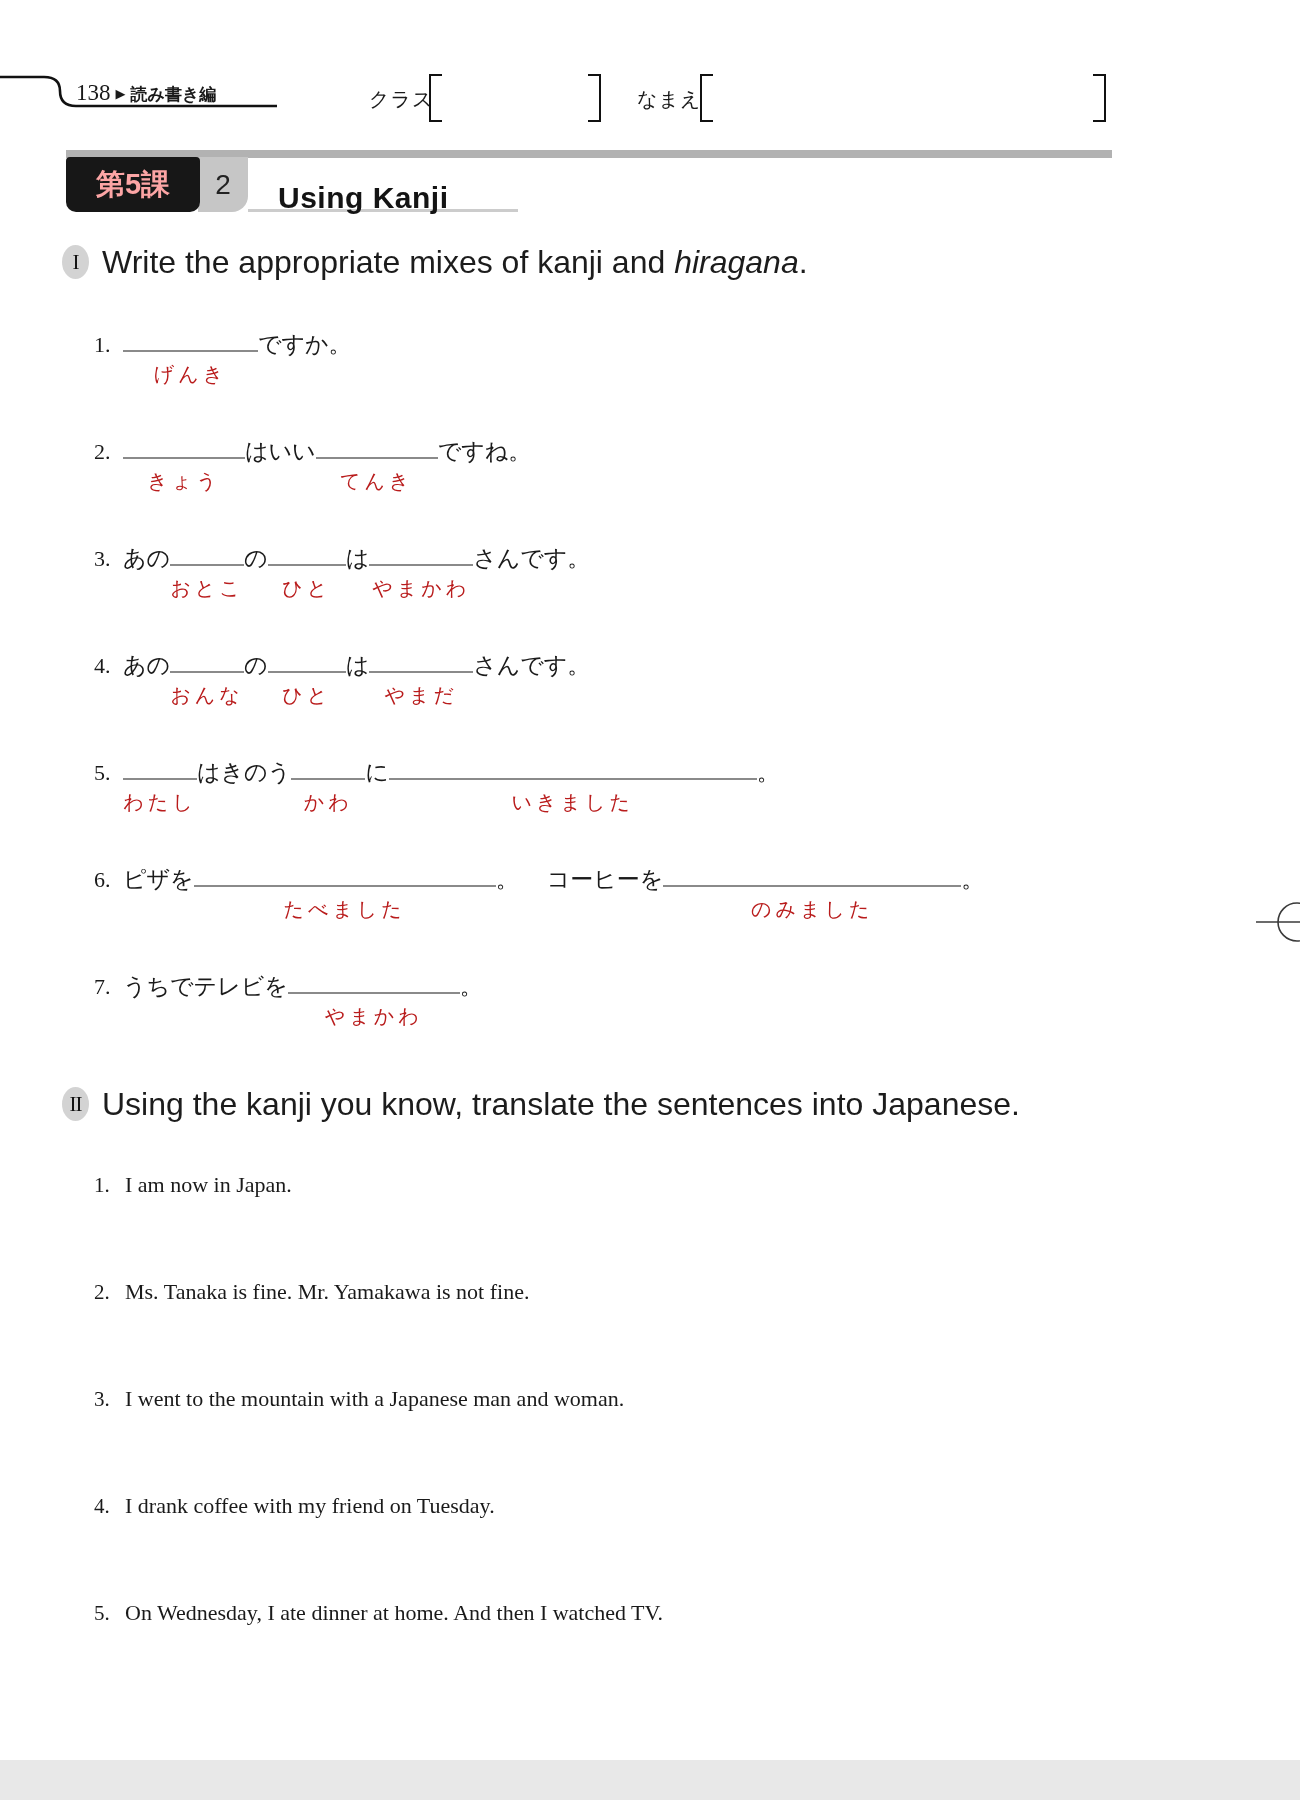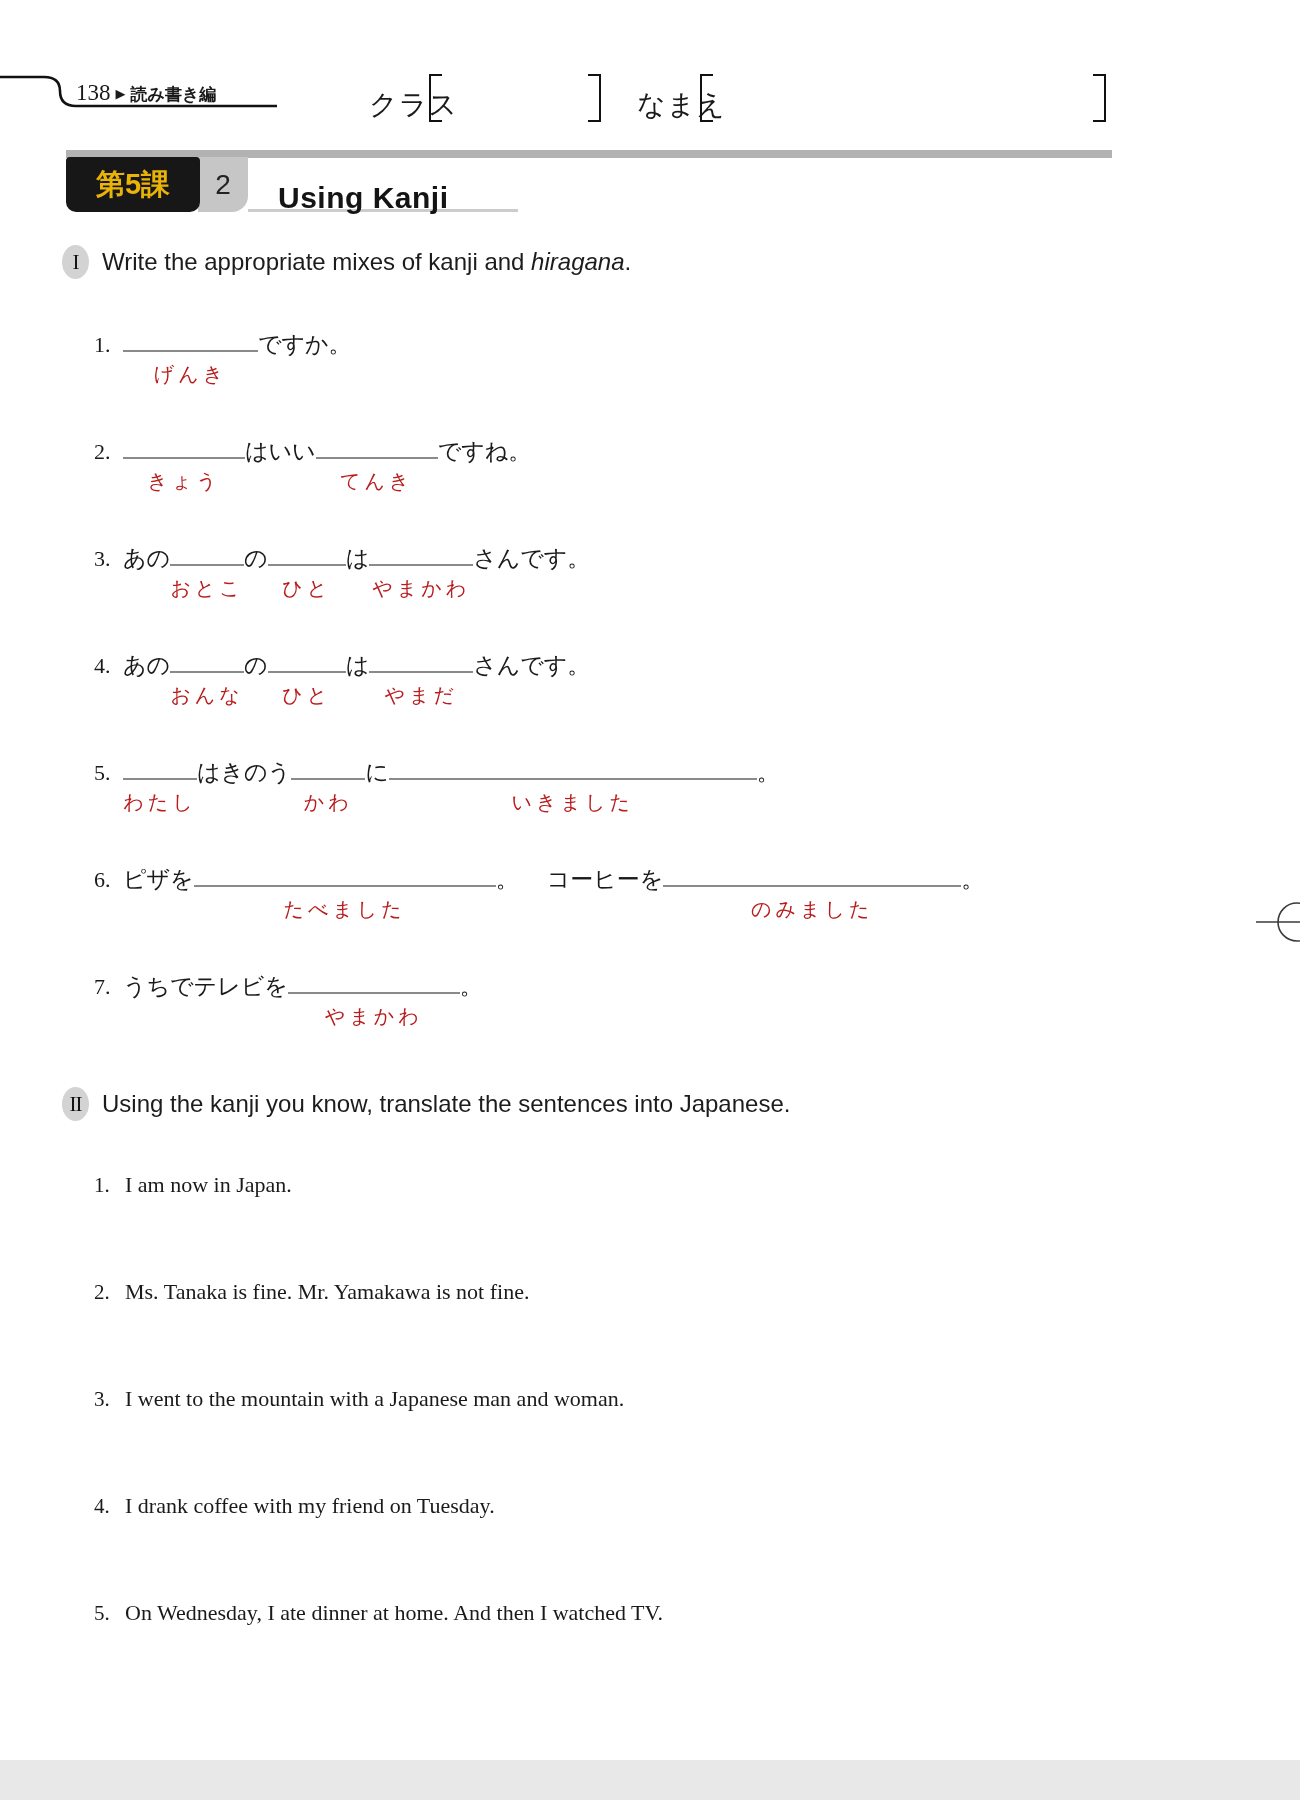--- a/index.html
+++ b/index.html
@@ -16,32 +16,32 @@
   .page-tab{
     position:absolute;left:76px;top:80px;height:26px;
     display:flex;align-items:baseline;gap:5px;white-space:nowrap;
   }
   .pg-num{font-family:"Liberation Serif",serif;font-size:23px;}
   .pg-arrow{font-family:"DejaVu Sans",sans-serif;font-size:13px;position:relative;top:-2px;}
   .pg-sec{font-family:Liberation Serif, serif;font-size:17px;font-weight:bold;}
   .field-label{
     position:absolute;top:86px;
     font-family:"Liberation Sans","DejaVu Sans",sans-serif;
-    font-size:28px;letter-spacing:1px;
+    font-size:20px;letter-spacing:1px;
   }
   .bracket{position:absolute;top:74px;width:11px;height:44px;
     border-top:2px solid #111;border-bottom:2px solid #111;}
   .bracket-open{border-left:2px solid #111;}
   .bracket-close{border-right:2px solid #111;}
   
   .title-rule{position:absolute;left:66px;top:150px;width:1046px;height:8px;background:#b2b2b2;}
   .lesson-box{
     position:absolute;left:66px;top:157px;width:134px;height:55px;
     background:#171717;border-radius:4px 4px 10px 10px;
-    color:#eab308;font-family:"Liberation Sans","DejaVu Sans",sans-serif;
+    color:#fca5a5;font-family:"Liberation Sans","DejaVu Sans",sans-serif;
     font-size:29px;font-weight:bold;
     display:flex;align-items:center;justify-content:center;z-index:2;
   }
   .exercise-box{
     position:absolute;left:198px;top:157px;width:50px;height:55px;
     background:#c6c6c6;border-radius:0 0 16px 0;
     color:#222;font-family:"Liberation Sans","DejaVu Sans",sans-serif;
     font-size:28px;
     display:flex;align-items:center;justify-content:center;z-index:1;
   }
@@ -58,21 +58,21 @@
   .part-header{display:flex;align-items:center;gap:13px;height:36px;}
   .numeral-badge{
     flex:0 0 auto;width:27px;height:34px;border-radius:50%;
     background:#d3d3d3;color:#111;
     font-family:"Liberation Serif",serif;font-size:21px;
     display:flex;align-items:center;justify-content:center;
     letter-spacing:-1px;
   }
   .instruction{
     font-family:"Liberation Sans","DejaVu Sans",sans-serif;
-    font-size:24px;color:#1c1c1c;white-space:nowrap;
+    font-size:32px;color:#1c1c1c;white-space:nowrap;
   }
   .p1-items{margin-top:44px;}
   .p1-row{position:relative;height:63px;margin-bottom:44px;
     font-size:23px;line-height:36px;white-space:nowrap;}
   .item-no{display:inline-block;width:29px;margin-left:32px;font-size:22px;}
   .jp-text{font-size:23px;}
   .blank{display:inline-block;position:relative;vertical-align:baseline;}
   .blank-line{display:inline-block;width:100%;height:26px;
     border-bottom:2px solid #8a8a8a;}
   .hint{position:absolute;top:32px;left:50%;transform:translateX(-50%);

